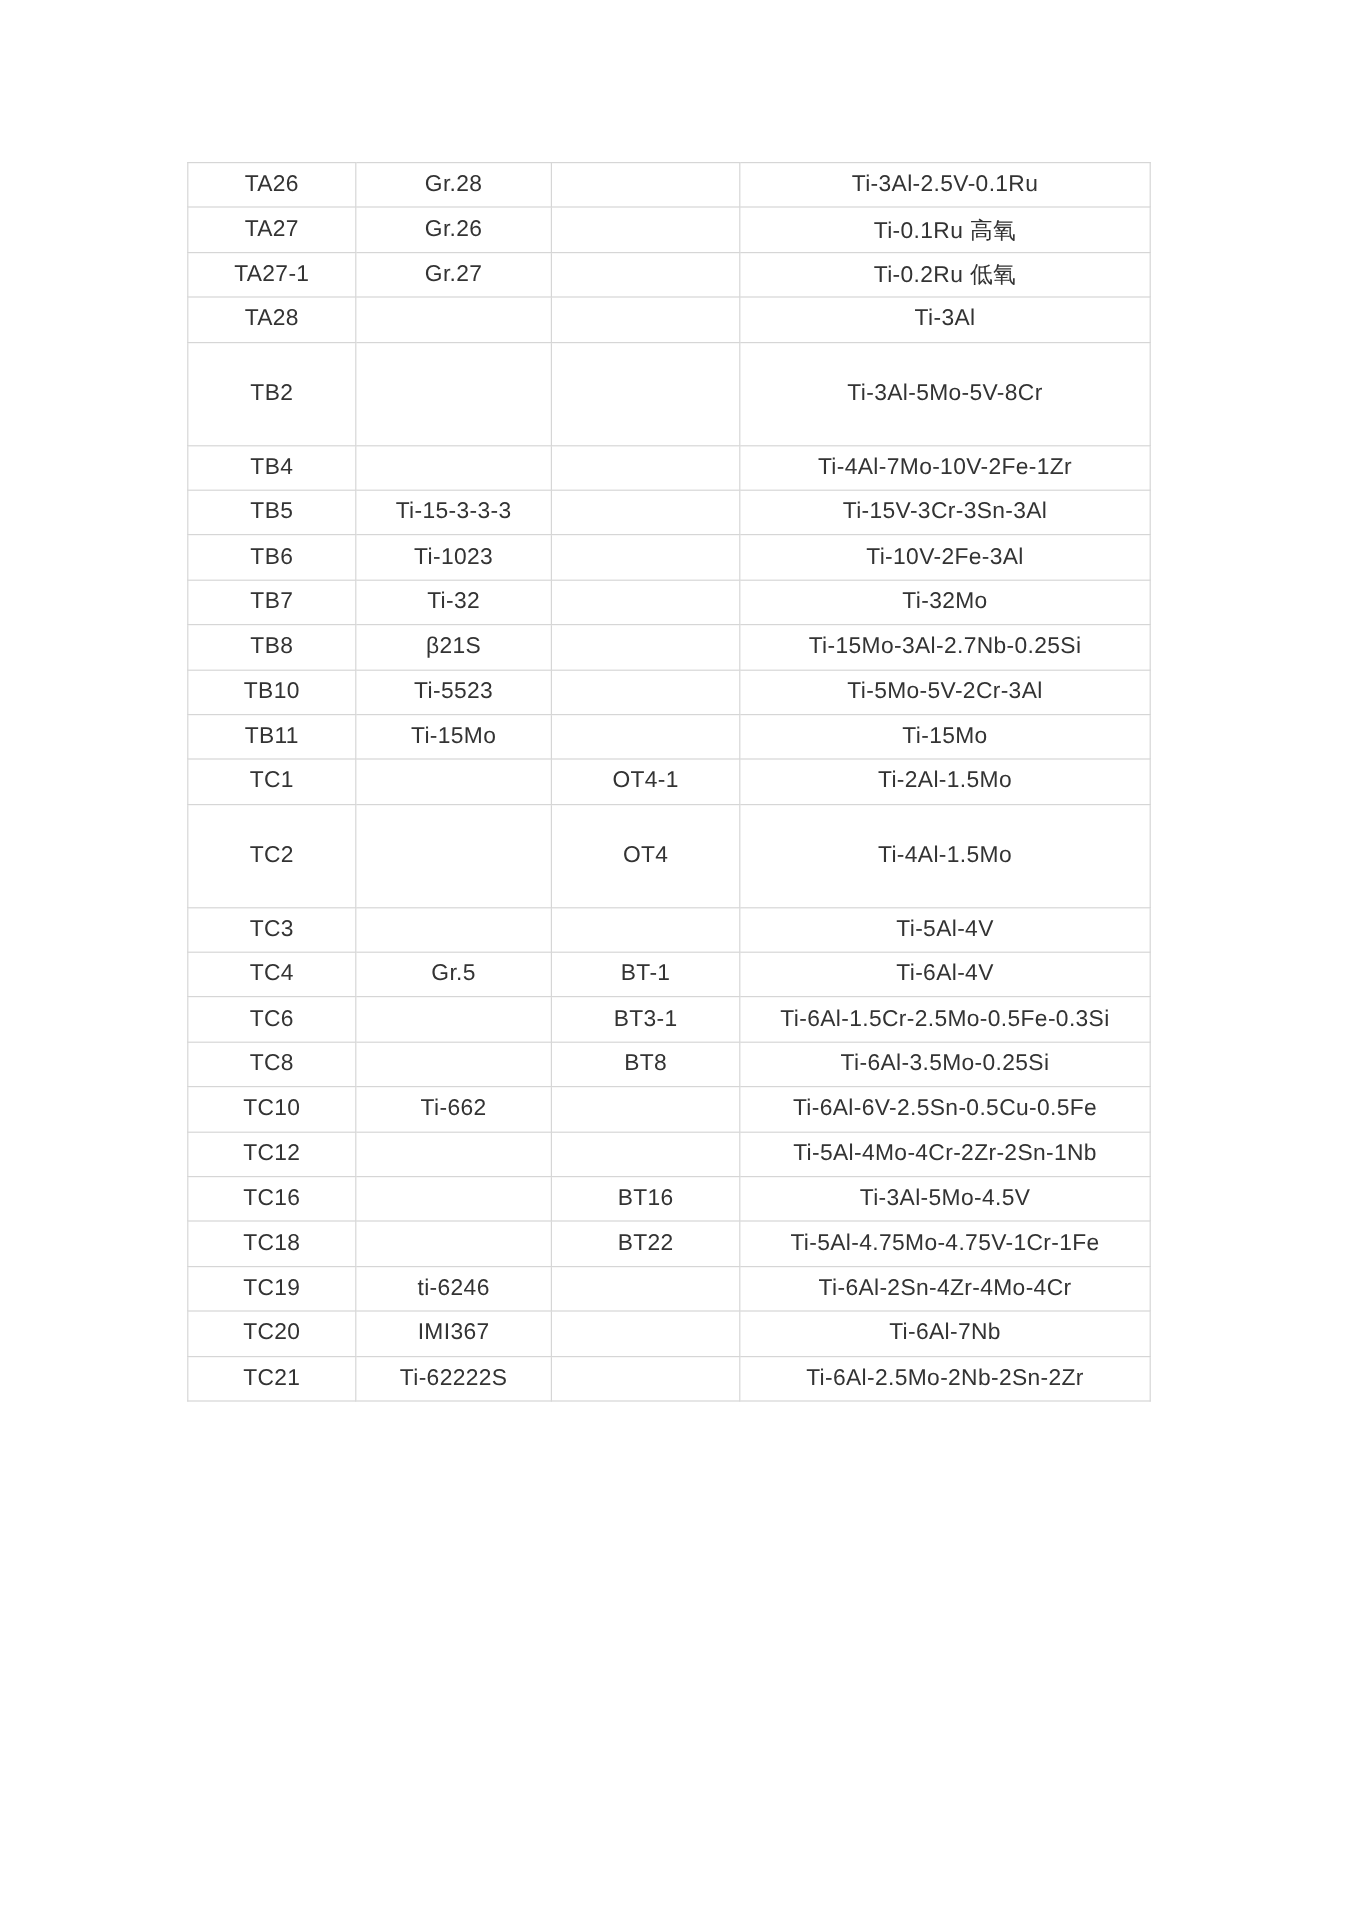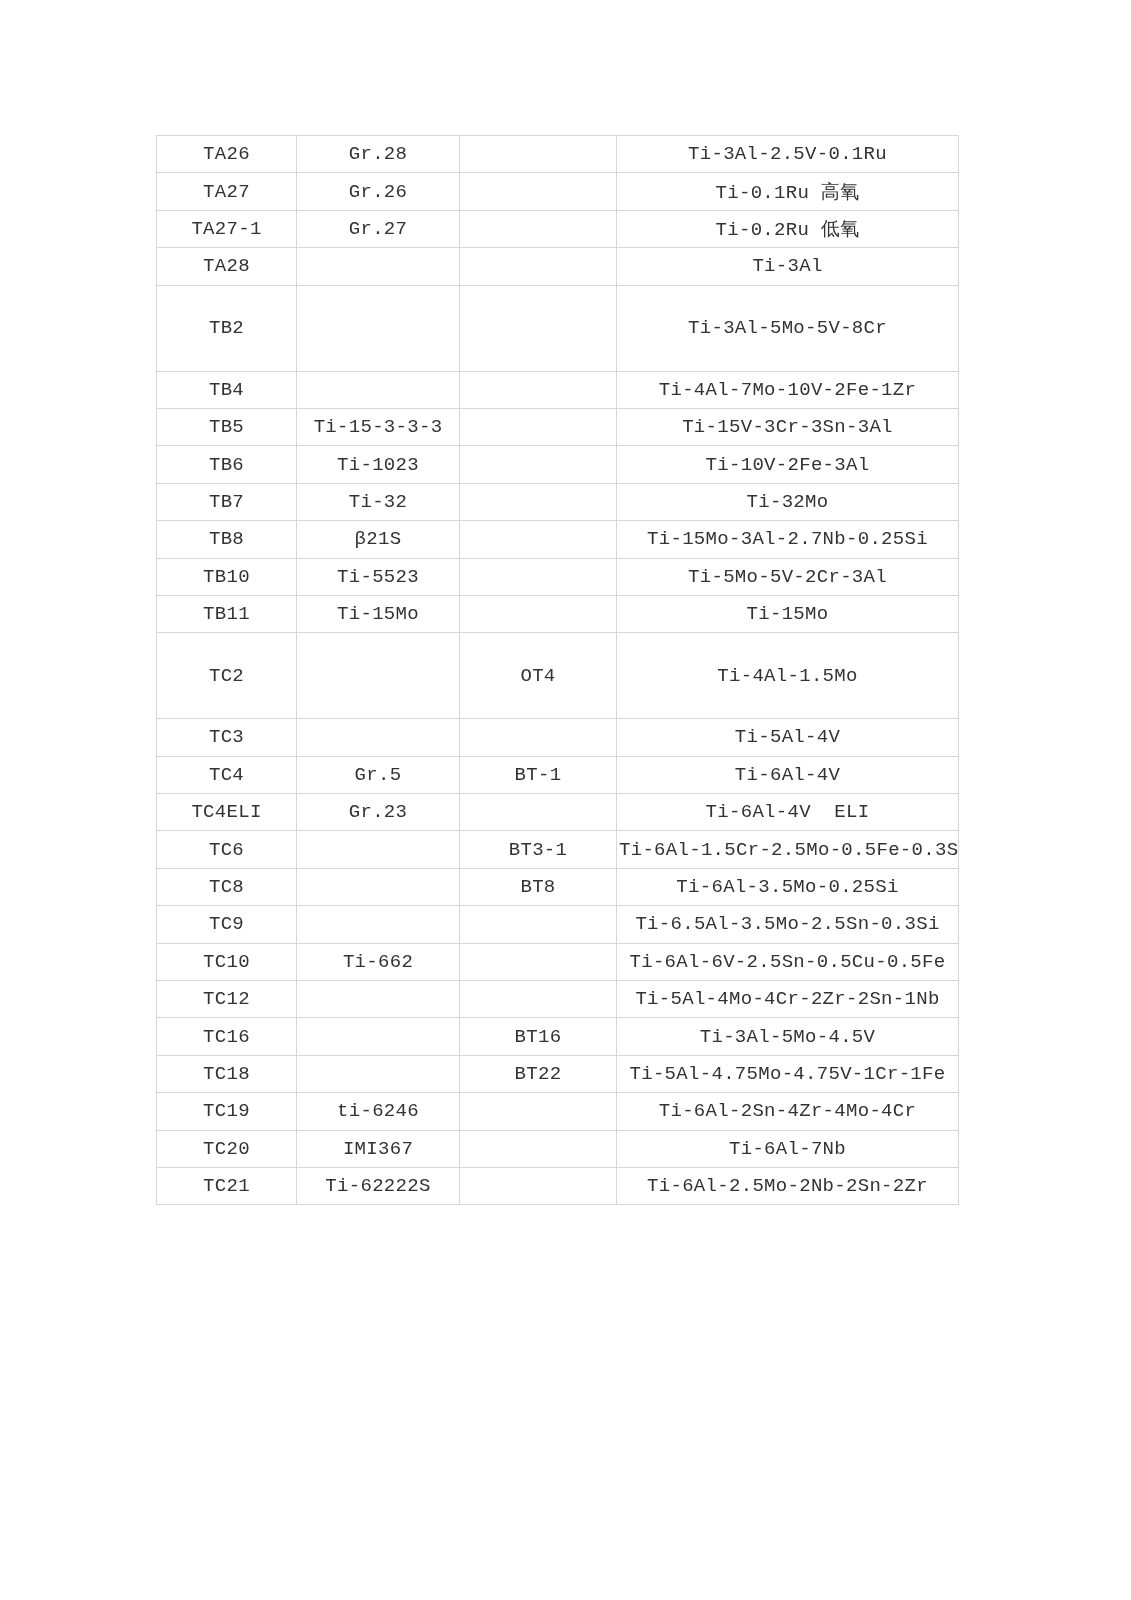--- a/index.html
+++ b/index.html
@@ -8,21 +8,20 @@
     height: 1600px;
     background: #ffffff;
     font-family: "Liberation Sans", "DejaVu Sans", sans-serif;
   }
   .page {
     position: relative;
     width: 1108px;
     height: 1600px;
     background: #ffffff;
     overflow: hidden;
-    font-family: Liberation Mono, monospace;
   }
   table.alloy-table {
     position: absolute;
     left: 156px;
     top: 135px;
     width: 802px;
     border-collapse: collapse;
     table-layout: fixed;
   }
   table.alloy-table col.c1 { width: 140px; }
@@ -121,61 +120,55 @@
           <td>Ti-5523</td>
           <td></td>
           <td>Ti-5Mo-5V-2Cr-3Al</td>
         </tr>
         <tr>
           <td>TB11</td>
           <td>Ti-15Mo</td>
           <td></td>
           <td>Ti-15Mo</td>
         </tr>
+        <tr>
+          <td>TC1</td>
+          <td></td>
+          <td>OT4-1</td>
+          <td>Ti-2Al-1.5Mo</td>
+        </tr>
         <tr class="tall">
           <td>TC2</td>
           <td></td>
           <td>OT4</td>
           <td>Ti-4Al-1.5Mo</td>
         </tr>
         <tr>
           <td>TC3</td>
           <td></td>
           <td></td>
           <td>Ti-5Al-4V</td>
         </tr>
         <tr>
           <td>TC4</td>
           <td>Gr.5</td>
           <td>BT-1</td>
           <td>Ti-6Al-4V</td>
         </tr>
         <tr>
-          <td>TC4ELI</td>
-          <td>Gr.23</td>
-          <td></td>
-          <td>Ti-6Al-4V&nbsp; ELI</td>
-        </tr>
-        <tr>
           <td>TC6</td>
           <td></td>
           <td>BT3-1</td>
           <td>Ti-6Al-1.5Cr-2.5Mo-0.5Fe-0.3Si</td>
         </tr>
         <tr>
           <td>TC8</td>
           <td></td>
           <td>BT8</td>
           <td>Ti-6Al-3.5Mo-0.25Si</td>
-        </tr>
-        <tr>
-          <td>TC9</td>
-          <td></td>
-          <td></td>
-          <td>Ti-6.5Al-3.5Mo-2.5Sn-0.3Si</td>
         </tr>
         <tr>
           <td>TC10</td>
           <td>Ti-662</td>
           <td></td>
           <td>Ti-6Al-6V-2.5Sn-0.5Cu-0.5Fe</td>
         </tr>
         <tr>
           <td>TC12</td>
           <td></td>

